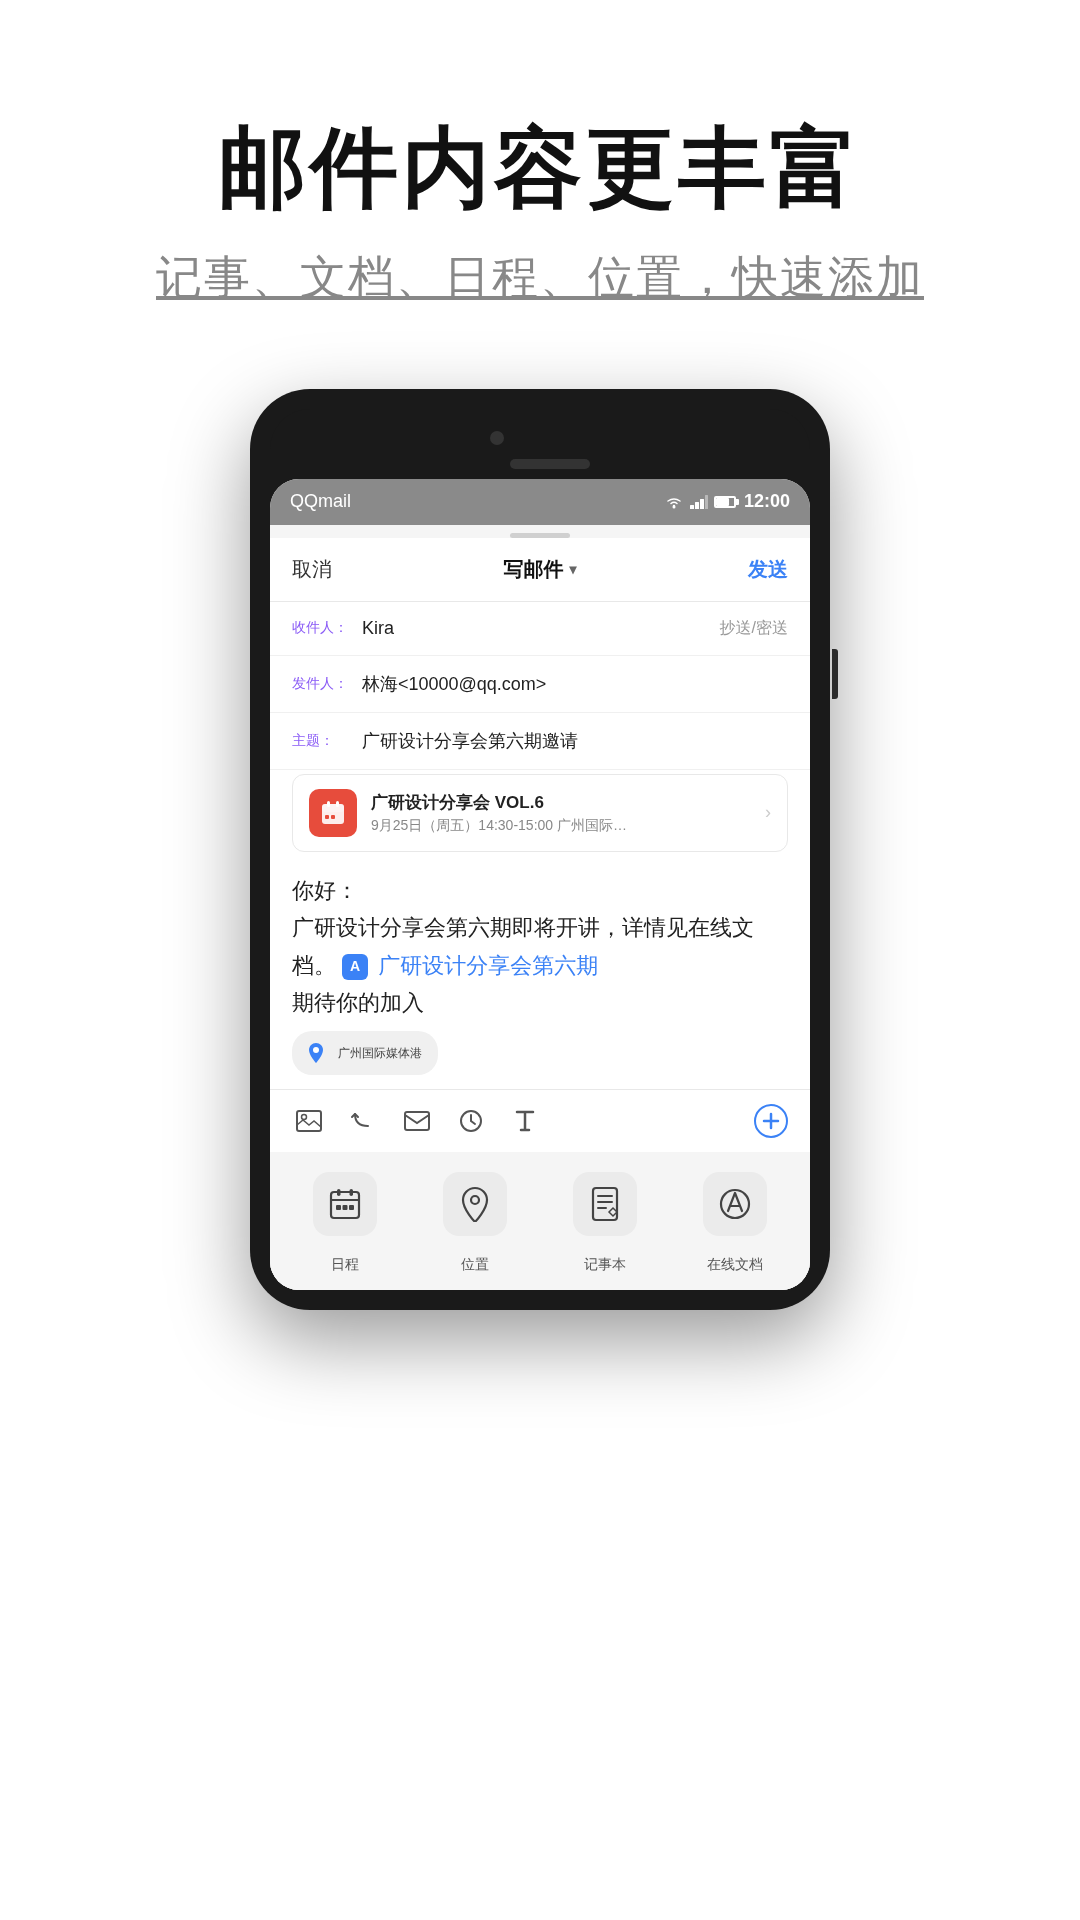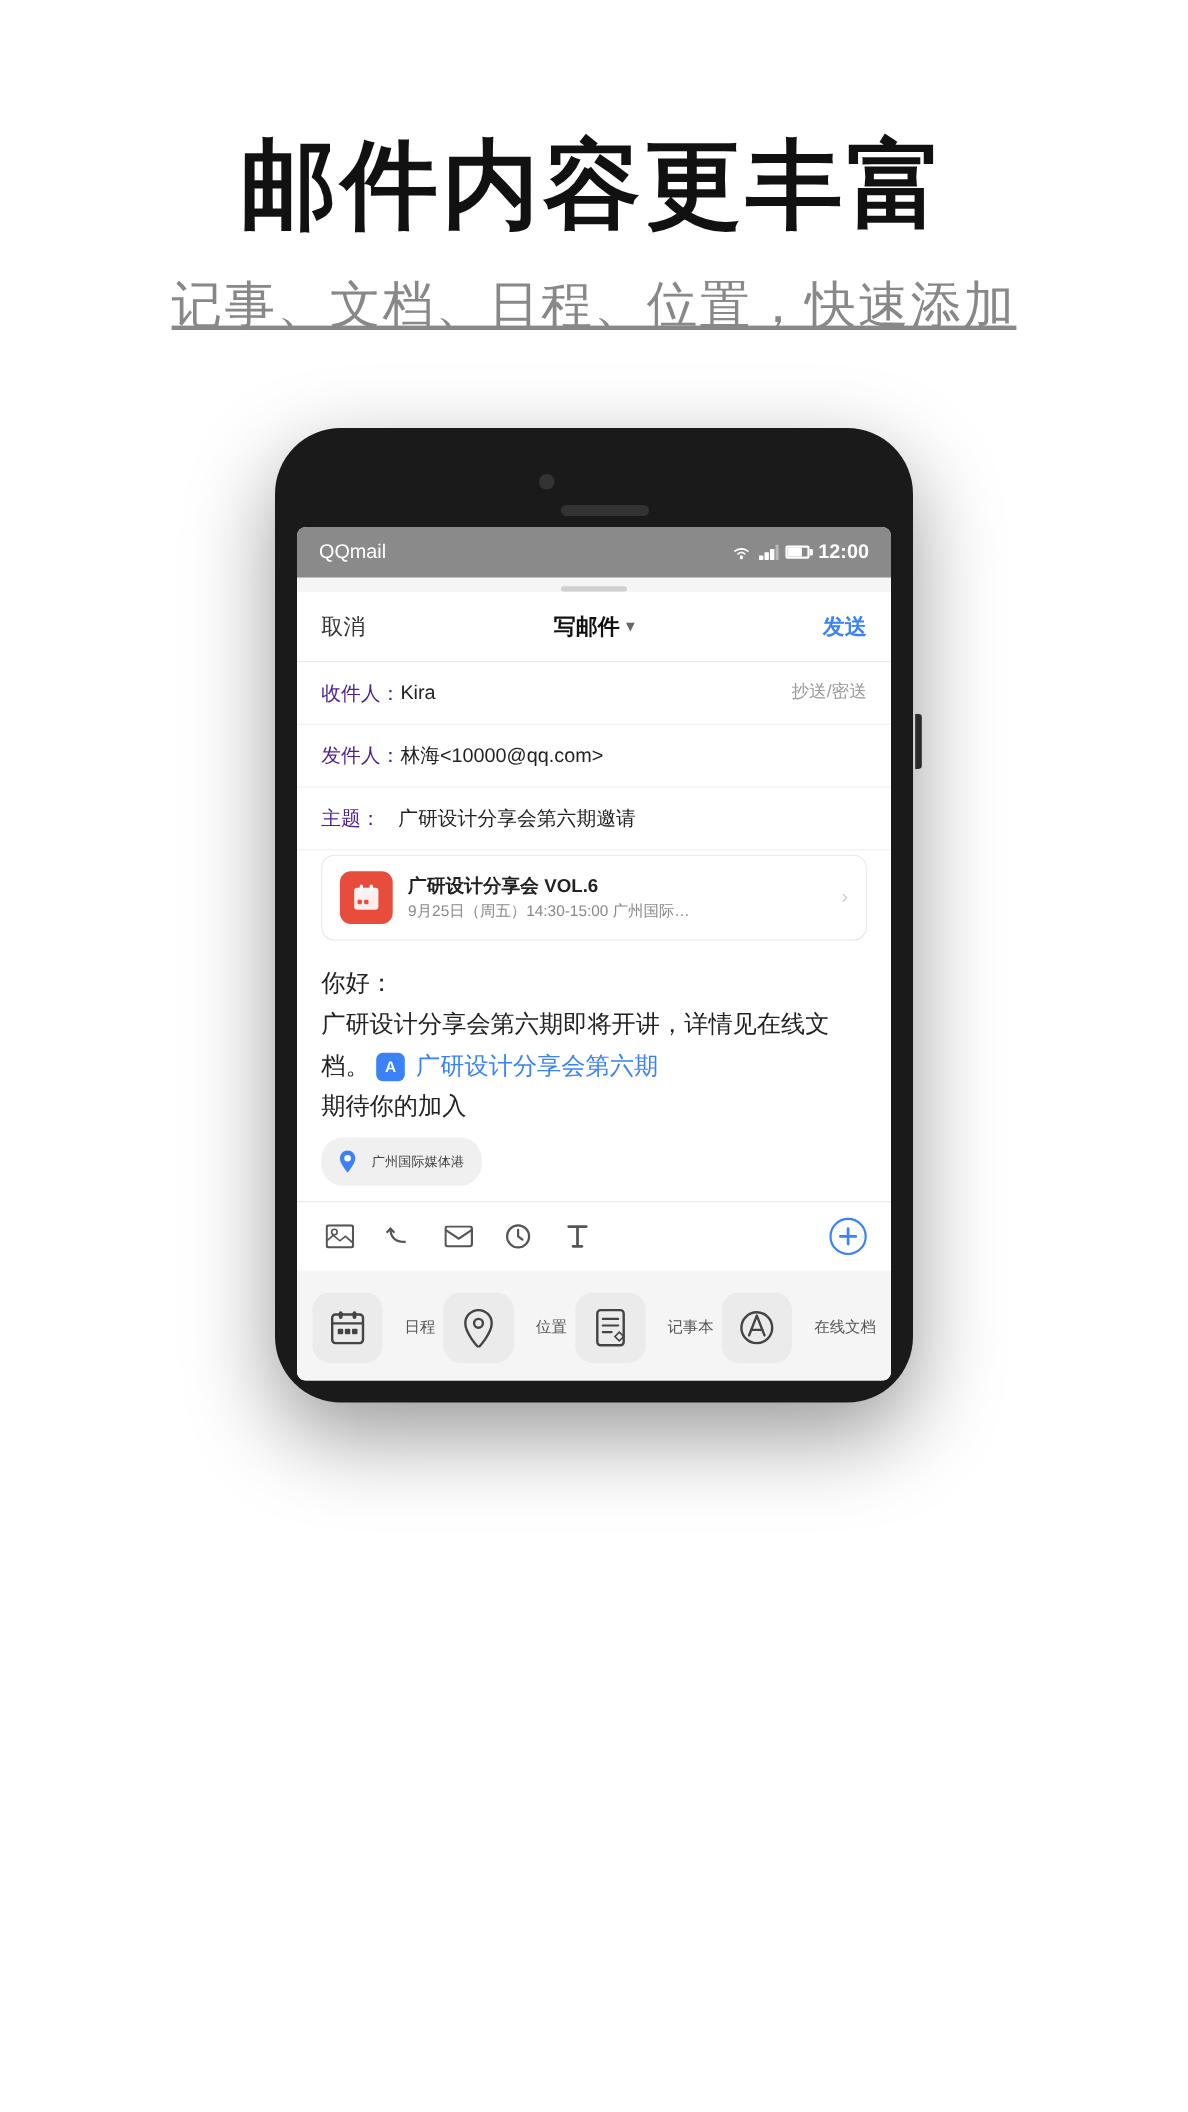--- a/index.html
+++ b/index.html
@@ -74,21 +74,21 @@
       background: #333;
       border-radius: 50%;
       position: absolute;
       left: 220px;
       top: 22px;
     }
 
     
     .phone-screen {
       background: #f5f5f5;
-      border-radius: 8px;
+      border-radius: 29px;
       overflow: hidden;
     }
 
     
     .status-bar {
       background: #8a8a8a;
       height: 46px;
       display: flex;
       align-items: center;
       justify-content: space-between;
@@ -186,22 +186,22 @@
     }
 
     
     .field-row {
       display: flex;
       align-items: center;
       padding: 16px 22px;
       border-bottom: 1px solid #f0f0f0;
     }
     .field-label {
-      color: #4c1d95;
-      font-size: 18px;
+      color: #8b5cf6;
+      font-size: 14px;
       min-width: 70px;
     }
     .field-value {
       color: #222222;
       font-size: 18px;
       flex: 1;
     }
     .field-cc {
       color: #999999;
       font-size: 16px;
@@ -341,21 +341,21 @@
 
     
     .bottom-action-bar {
       background: #f5f5f5;
       padding: 20px 10px 16px;
       display: flex;
       justify-content: space-around;
     }
     .action-item {
       display: flex;
-      flex-direction: row;
+      flex-direction: column;
       align-items: center;
       gap: 20px;
     }
     .action-icon-wrap {
       width: 64px;
       height: 64px;
       background: #ebebeb;
       border-radius: 16px;
       display: flex;
       align-items: center;

